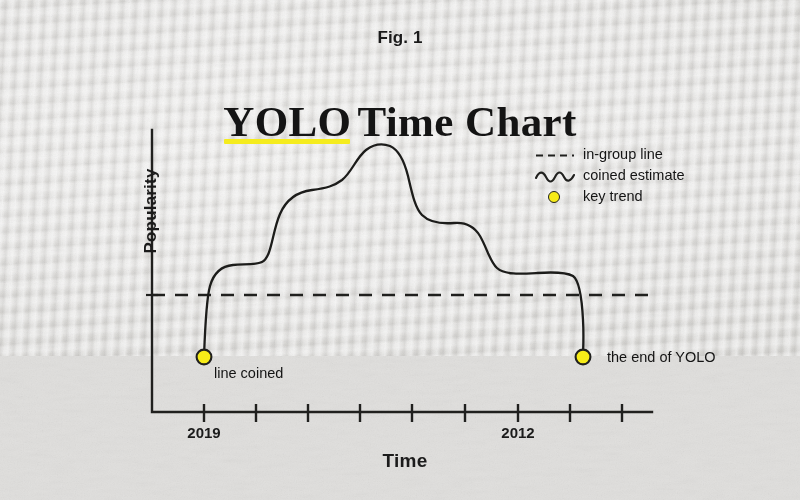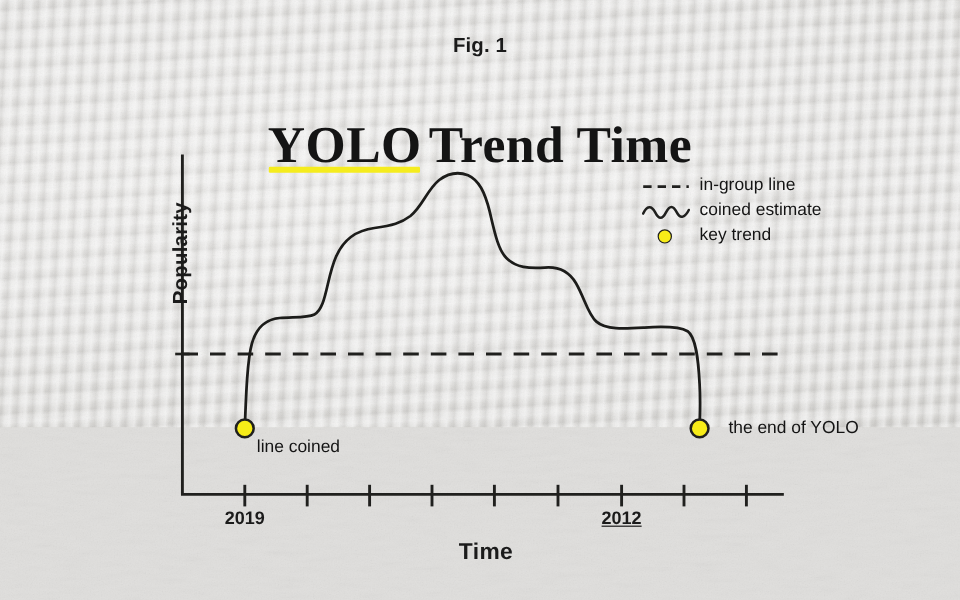--- a/index.html
+++ b/index.html
@@ -201,21 +201,21 @@
     <rect width="800" height="500" filter="url(#paperNoise2)"></rect>
   </svg>
 
   <div class="fig-number">Fig. 1</div>
 
   <div class="main-title-wrap">
     <span class="main-title">
       <span class="title-hl">
         <span>YOLO</span>
         <span class="hl-bar"></span>
-      </span><span>Trend Time</span>
+      </span><span>Time Chart</span>
     </span>
   </div>
 
   <svg id="plot-svg" viewBox="0 0 800 500">
 
     <g>
       <path d="M152,130 L152,412 L652,412" fill="none" stroke="#20201e" stroke-width="2.4" stroke-linecap="square"></path>
     </g>
 
     <g>
@@ -263,21 +263,21 @@
       <circle cx="204" cy="357" r="7.4" fill="#f7ec18" stroke="#20201e" stroke-width="2.1"></circle>
       <circle cx="583" cy="357" r="7.4" fill="#f7ec18" stroke="#20201e" stroke-width="2.1"></circle>
     </g>
   </svg>
 
   <div class="ylabel">Popularity</div>
 
   <div class="xlabel">Time</div>
 
   <div class="tick-label" style="left:174px; top:424px;">2019</div>
-  <div class="tick-label" style="left:488px; top:424px;text-decoration:underline;">2012</div>
+  <div class="tick-label" style="left:488px; top:424px;">2012</div>
 
   <div class="annot" style="left:214px; top:365px;">line coined</div>
   <div class="annot" style="left:595px; top:349px;margin-left:12px;">the end of YOLO</div>
 
   <div class="legend">
 
     <div class="legend-row">
       <svg class="legend-sym" viewBox="0 0 48 21">
         <line x1="5" y1="10.5" x2="43" y2="10.5" stroke="#20201e" stroke-width="2.2" stroke-dasharray="7 5"></line>
       </svg>

